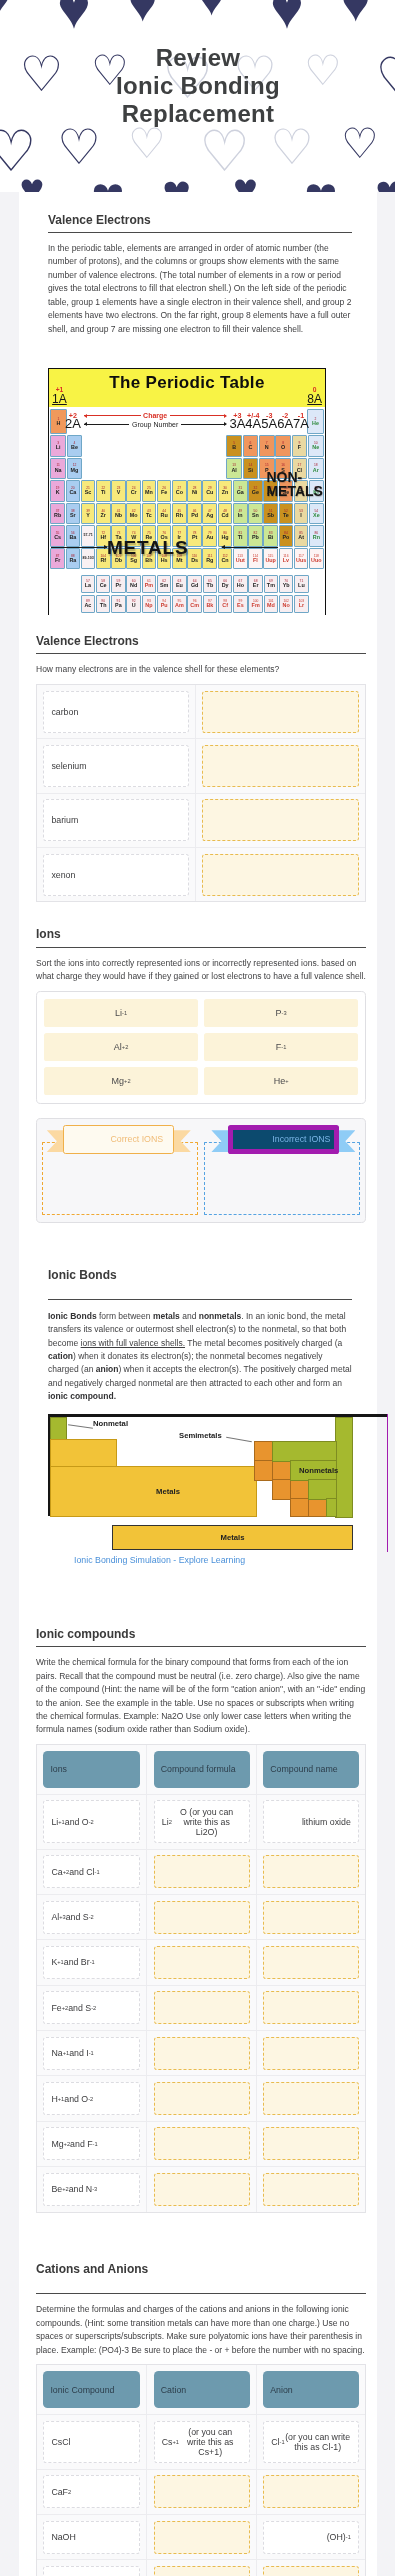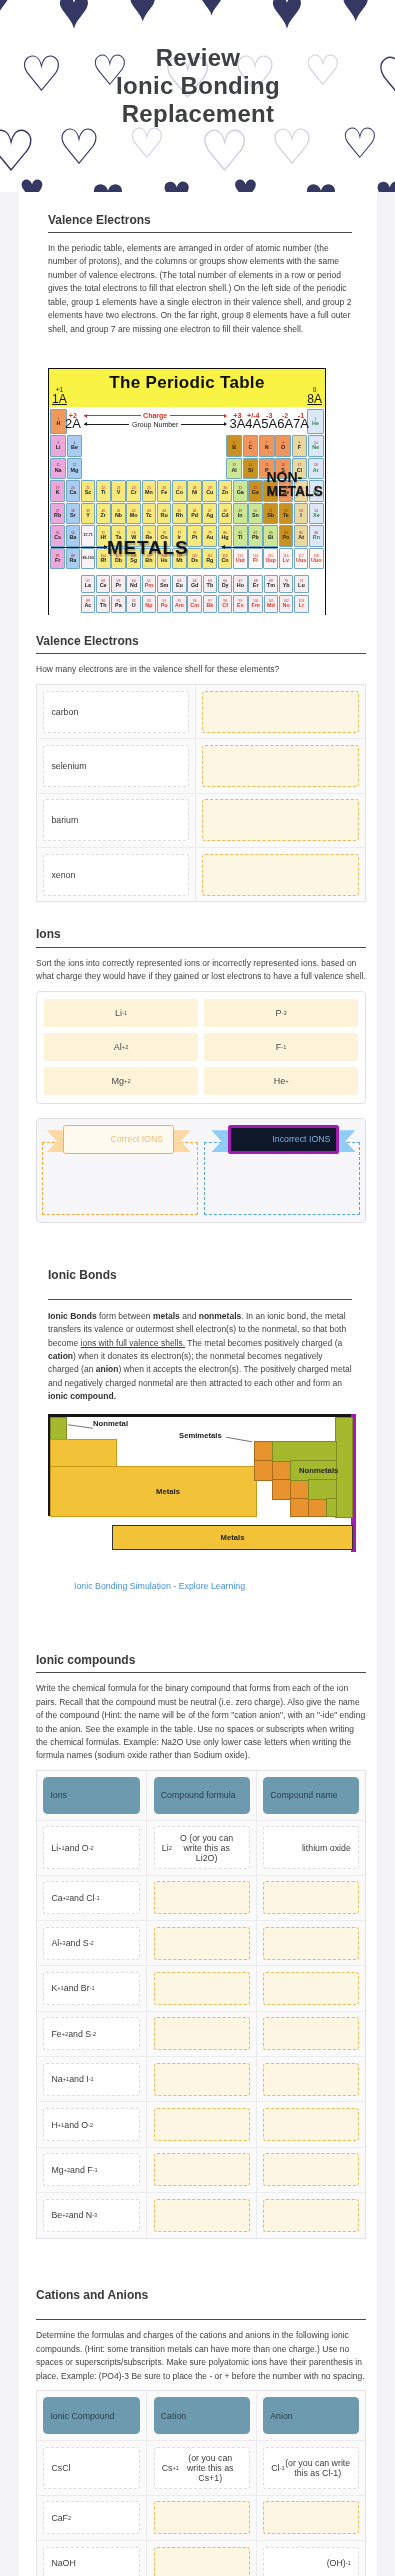--- a/index.html
+++ b/index.html
@@ -54,21 +54,21 @@
   .zone.correct{left:5.2px;border-color:#f0a832;}
   .zone.incorrect{right:5.2px;border-color:#55a3e2;}
   .ribbon{position:absolute;top:6.2px;height:29px;width:144px;z-index:2;}
   .ribbon .tail{position:absolute;left:0;right:0;top:5.2px;height:21.6px;
     clip-path:polygon(0 0,100% 0,93% 50%,100% 100%,0 100%,7% 50%);}
   .ribbon.orange .tail{background:#fbd9a2;}
   .ribbon.blue .tail{background:#8fccf6;}
   .ribbon .lab{position:absolute;left:16.5px;right:16.5px;top:0;bottom:0;border-radius:2.6px;display:flex;
     align-items:center;justify-content:center;font-size:8.8px;text-align:center;line-height:1.2;padding-left:36px;}
   .ribbon.orange .lab{background:#fefaf0;border:1px solid #f0b04a;color:#f0bc78;}
-  .ribbon.blue .lab{background:#0f172a;border:3px solid #a21caf;color:#7ab5e6;}
+  .ribbon.blue .lab{background:#0c4a6e;border:5px solid #a21caf;color:#7ab5e6;}
   .ribbon.orange{left:9.8px;} .ribbon.blue{right:9.8px;}
 
   
   .pt-fig{width:278px;margin-top:32px;border-left:1.5px solid #101010;border-right:1.5px solid #101010;
     border-top:1.5px solid #101010;background:#fff;box-sizing:border-box;}
   .pt-band{position:relative;height:38px;background:#f8f345;}
   .pt-title{text-align:center;font-size:17px;font-weight:900;color:#0e0e0e;padding-top:4.1px;letter-spacing:0.3px;}
   .pt-corner{position:absolute;bottom:1px;font-size:6.7px;line-height:1.05;text-align:center;}
   .pt-corner .r{color:#d93025;font-weight:700;} .pt-corner .g{color:#161616;font-size:12px;text-decoration:underline;}
   .pt-corner.lft{left:3.1px;} .pt-corner.rgt{right:3.1px;}
@@ -111,33 +111,33 @@
     line-height:1.02;text-shadow:0.5px 1px 1px rgba(60,60,60,0.3);}
   .pt-arr{position:absolute;height:0;border-top:1.3px solid #191919;z-index:4;}
   .pt-arr.l{left:2.1px;top:140px;width:56px;}
   .pt-arr.l::after{content:"";position:absolute;right:-1px;top:-3.1px;border-left:4.6px solid #191919;
     border-top:2.6px solid transparent;border-bottom:2.6px solid transparent;}
   .pt-arr.rr{left:173px;top:140px;width:56px;}
   .pt-arr.rr::before{content:"";position:absolute;left:-1px;top:-3.1px;border-right:4.6px solid #191919;
     border-top:2.6px solid transparent;border-bottom:2.6px solid transparent;}
 
   
-  .sc-fig{position:relative;width:303px;height:138px;margin-top:10.3px;border-right:5px solid #a21caf;}
+  .sc-fig{position:relative;width:303px;height:138px;margin-top:10.3px;border-right:1px solid #a21caf;padding-left:36px;}
   .sc{position:absolute;}
   .sc-topline{left:0;top:0;width:100%;height:2.6px;background:#151515;}
   .sc-leftline{left:0;top:0;width:1.5px;height:102px;background:#151515;}
   .sc-y{background:#f2c338;border:0.5px solid #c79a17;}
   .sc-o{background:#e8942e;border:0.5px solid #a96a1c;}
   .sc-g{background:#a5b92f;border:0.5px solid #7e8c21;}
   .sc-lab{position:absolute;font-size:7.7px;font-weight:700;color:#222;z-index:5;}
   .sc-line{position:absolute;height:0;border-top:0.8px solid #777;z-index:5;}
   .sc-bar{position:absolute;left:64px;top:111px;width:239px;height:23px;background:#f2c338;
     border:0.8px solid #333;display:flex;align-items:center;justify-content:center;}
 
-  .link{display:inline-block;margin-top:29px;color:#4a90d9;font-size:8.8px;text-decoration:none;padding-left:26px;}
+  .link{display:inline-block;margin-top:3px;color:#4a90d9;font-size:8.8px;text-decoration:none;padding-left:26px;}
 
   .q-line{font-size:8.5px;line-height:13.4px;margin:0 0 3.1px;color:#3f3f41;}
 </style>
 </head>
 <body>
 
 <header class="banner">
   <div class="hearts" id="hearts">
       <span style="color: rgb(43, 46, 90); left: -14.4px; top: -19.6px; font-size: 42px; opacity: 0.95;">♥</span>
       <span style="color: rgb(43, 46, 90); left: 57px; top: -19.6px; font-size: 57px; opacity: 0.95;">♥</span>

